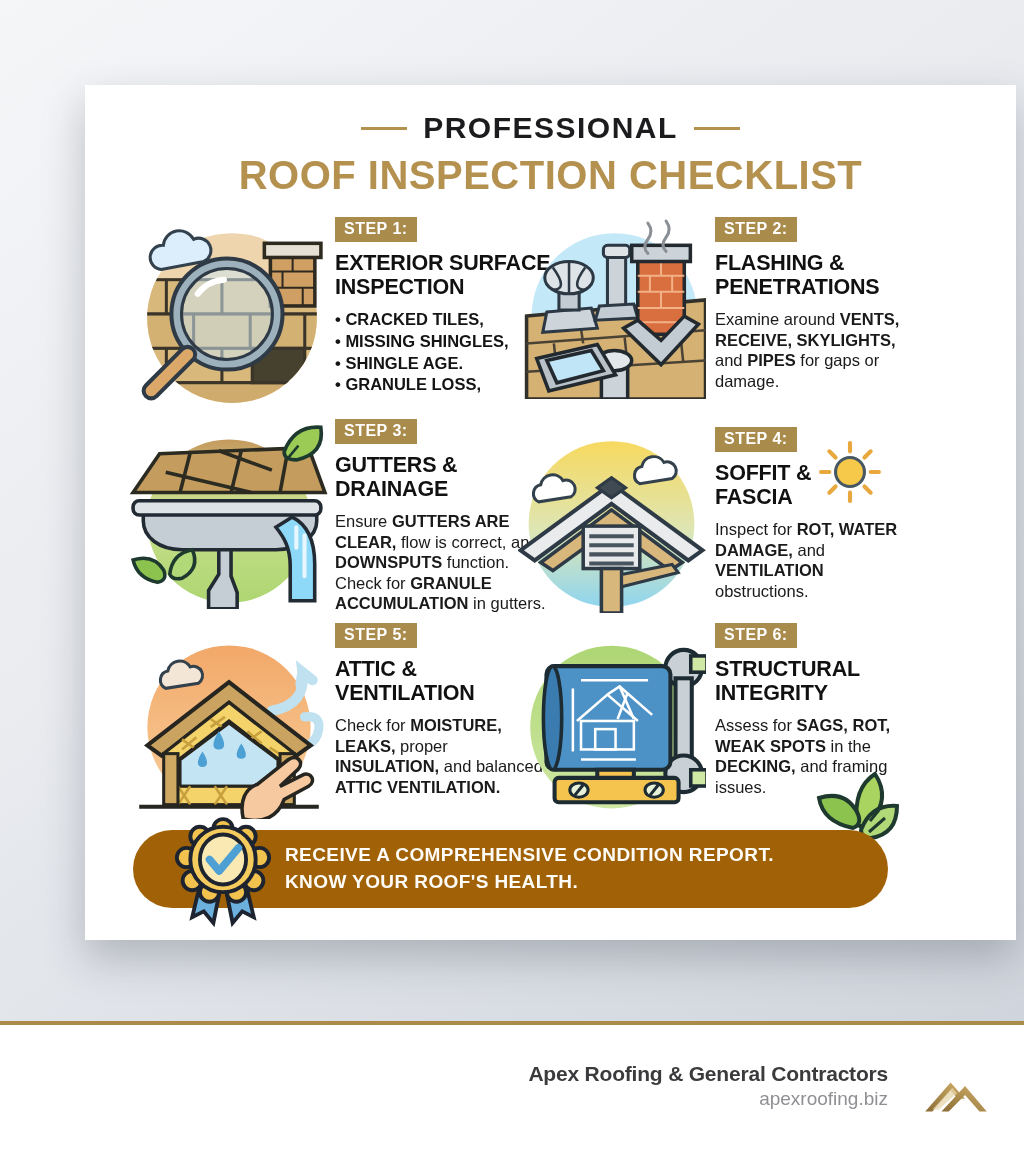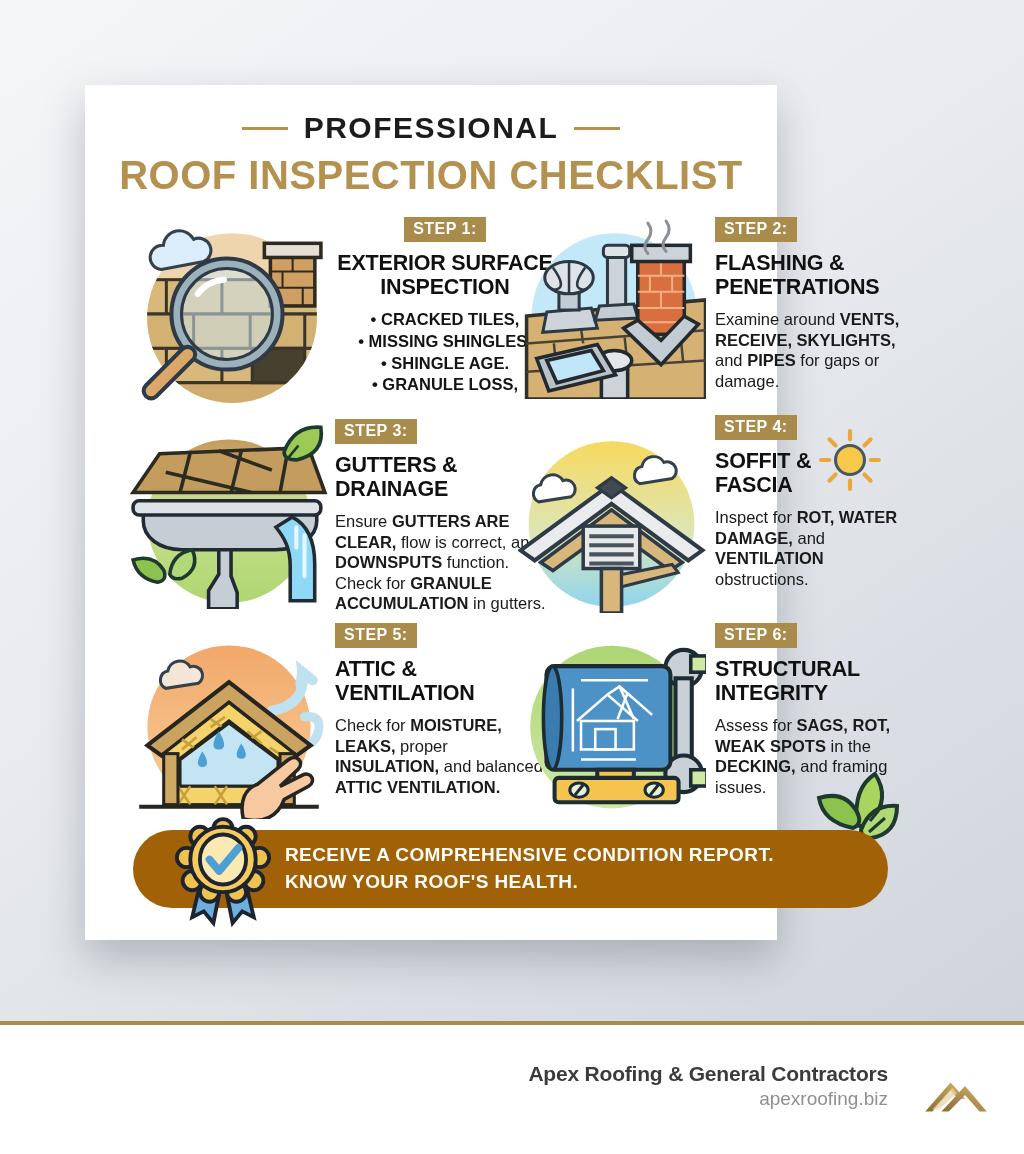--- a/index.html
+++ b/index.html
@@ -3,21 +3,21 @@
 <meta charset="utf-8">
 <style>
   * { margin:0; padding:0; box-sizing:border-box; }
   html,body { width:1024px; height:1154px; }
   body {
     font-family:"Liberation Sans", sans-serif;
     background:linear-gradient(145deg,#f5f6f8 0%,#e9ebef 40%,#ccd2da 100%);
     position:relative; overflow:hidden;
   }
   .card {
-    position:absolute; left:85px; top:85px; width:692px; height:855px;
+    position:absolute; left:85px; top:85px; width:931px; height:855px;
     background:#ffffff; box-shadow:0 18px 40px rgba(45,55,70,.28);
   }
   
   .title-wrap { position:absolute; top:26px; left:0; width:100%; text-align:center; }
   .kicker-row { display:flex; align-items:center; justify-content:center; gap:16px; }
   .dash { display:inline-block; width:46px; height:3px; background:#b5914f; }
   .kicker { font-size:30px; font-weight:800; letter-spacing:1.5px; color:#1c1c1e; }
   .main-title { margin-top:8px; font-size:40px; font-weight:800; letter-spacing:.5px; color:#b5914f; }
   
   .step-icon { position:absolute; }
@@ -109,21 +109,21 @@
       <path d="M30 50 a12 12 0 0 1 2-24 a16 16 0 0 1 30-6 a12 12 0 0 1 10 22 z" fill="#dceefb" stroke="#33414d" stroke-width="3"></path>
       <circle cx="95" cy="94" r="50" fill="#cfe6f0" fill-opacity=".55" stroke="#9db1bd" stroke-width="9"></circle>
       <circle cx="95" cy="94" r="55" fill="none" stroke="#2e3a45" stroke-width="4"></circle>
       <circle cx="95" cy="94" r="45" fill="none" stroke="#2e3a45" stroke-width="3"></circle>
       <path d="M66 74 a36 36 0 0 1 26 -14" fill="none" stroke="#ffffff" stroke-width="6" stroke-linecap="round"></path>
       <line x1="56" y1="134" x2="20" y2="170" stroke="#2e3a45" stroke-width="19" stroke-linecap="round"></line>
       <line x1="56" y1="134" x2="20" y2="170" stroke="#dca86a" stroke-width="11" stroke-linecap="round"></line>
     </svg>
   </div>
 
-  <div class="step-text" style="left:250px;top:132px;width:220px;text-align:center;">
+  <div class="step-text" style="left:250px;top:132px;width:220px;">
     <span class="badge">STEP 1:</span>
     <div class="step-title">EXTERIOR SURFACE INSPECTION</div>
     <ul class="bullets">
         <li>CRACKED TILES,</li>
         <li>MISSING SHINGLES,</li>
         <li>SHINGLE AGE.</li>
         <li>GRANULE LOSS,</li>
       </ul>
   </div>
 
@@ -248,21 +248,21 @@
         <line x1="70" y1="114" x2="114" y2="114"></line>
           <line x1="70" y1="123" x2="114" y2="123"></line>
         <line x1="70" y1="132" x2="114" y2="132"></line>
           <line x1="70" y1="141" x2="114" y2="141"></line>
       </g>
       <rect x="82" y="146" width="20" height="44" fill="#d8b77c" stroke="#2e3a45" stroke-width="3.5"></rect>
       <polygon points="102,152 152,142 158,150 102,164" fill="#d8b77c" stroke="#2e3a45" stroke-width="3"></polygon>
     </svg>
   </div>
 
-  <div class="step-text" style="left:630px;top:330px;width:202px;">
+  <div class="step-text" style="left:630px;top:342px;width:202px;">
     <span class="badge">STEP 4:</span>
     <span class="sun-wrap">
       <svg viewBox="0 0 60 60">
         <g stroke="#e9a83d" stroke-width="4" stroke-linecap="round">
           <line x1="30" y1="2" x2="30" y2="10"></line>
             <line x1="30" y1="50" x2="30" y2="58"></line>
           <line x1="2" y1="30" x2="10" y2="30"></line>
             <line x1="50" y1="30" x2="58" y2="30"></line>
           <line x1="10" y1="10" x2="16" y2="16"></line>
             <line x1="44" y1="44" x2="50" y2="50"></line>

